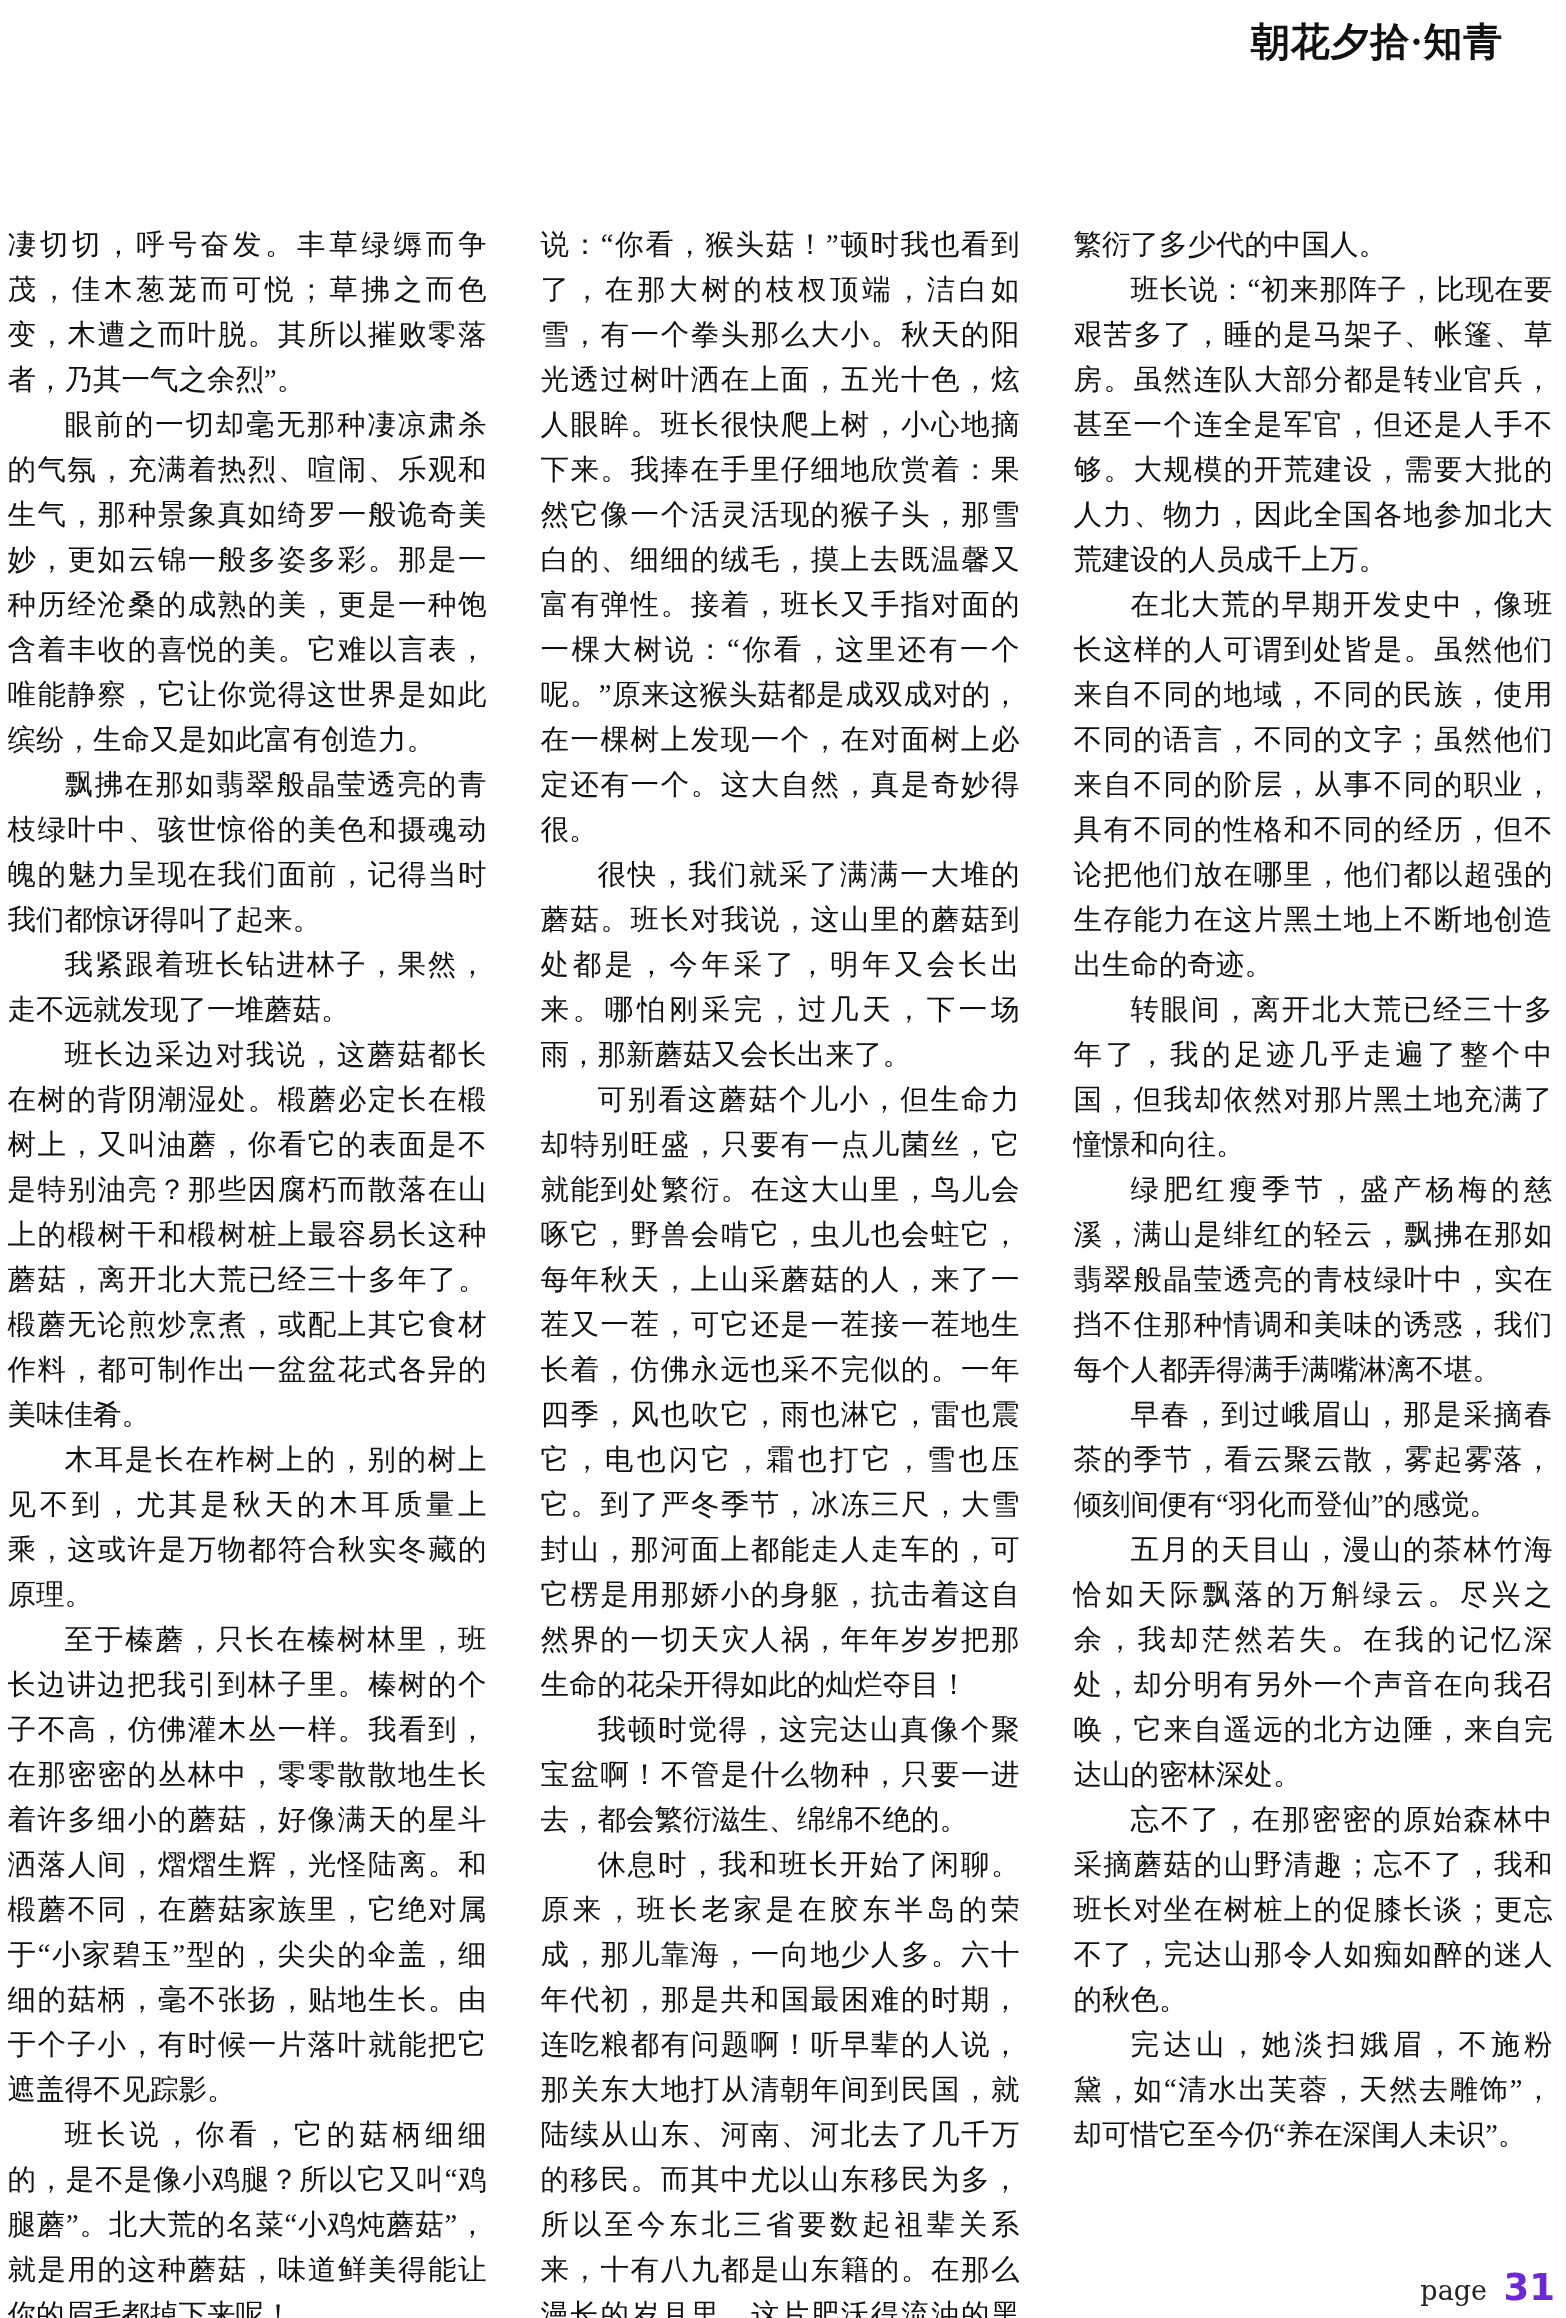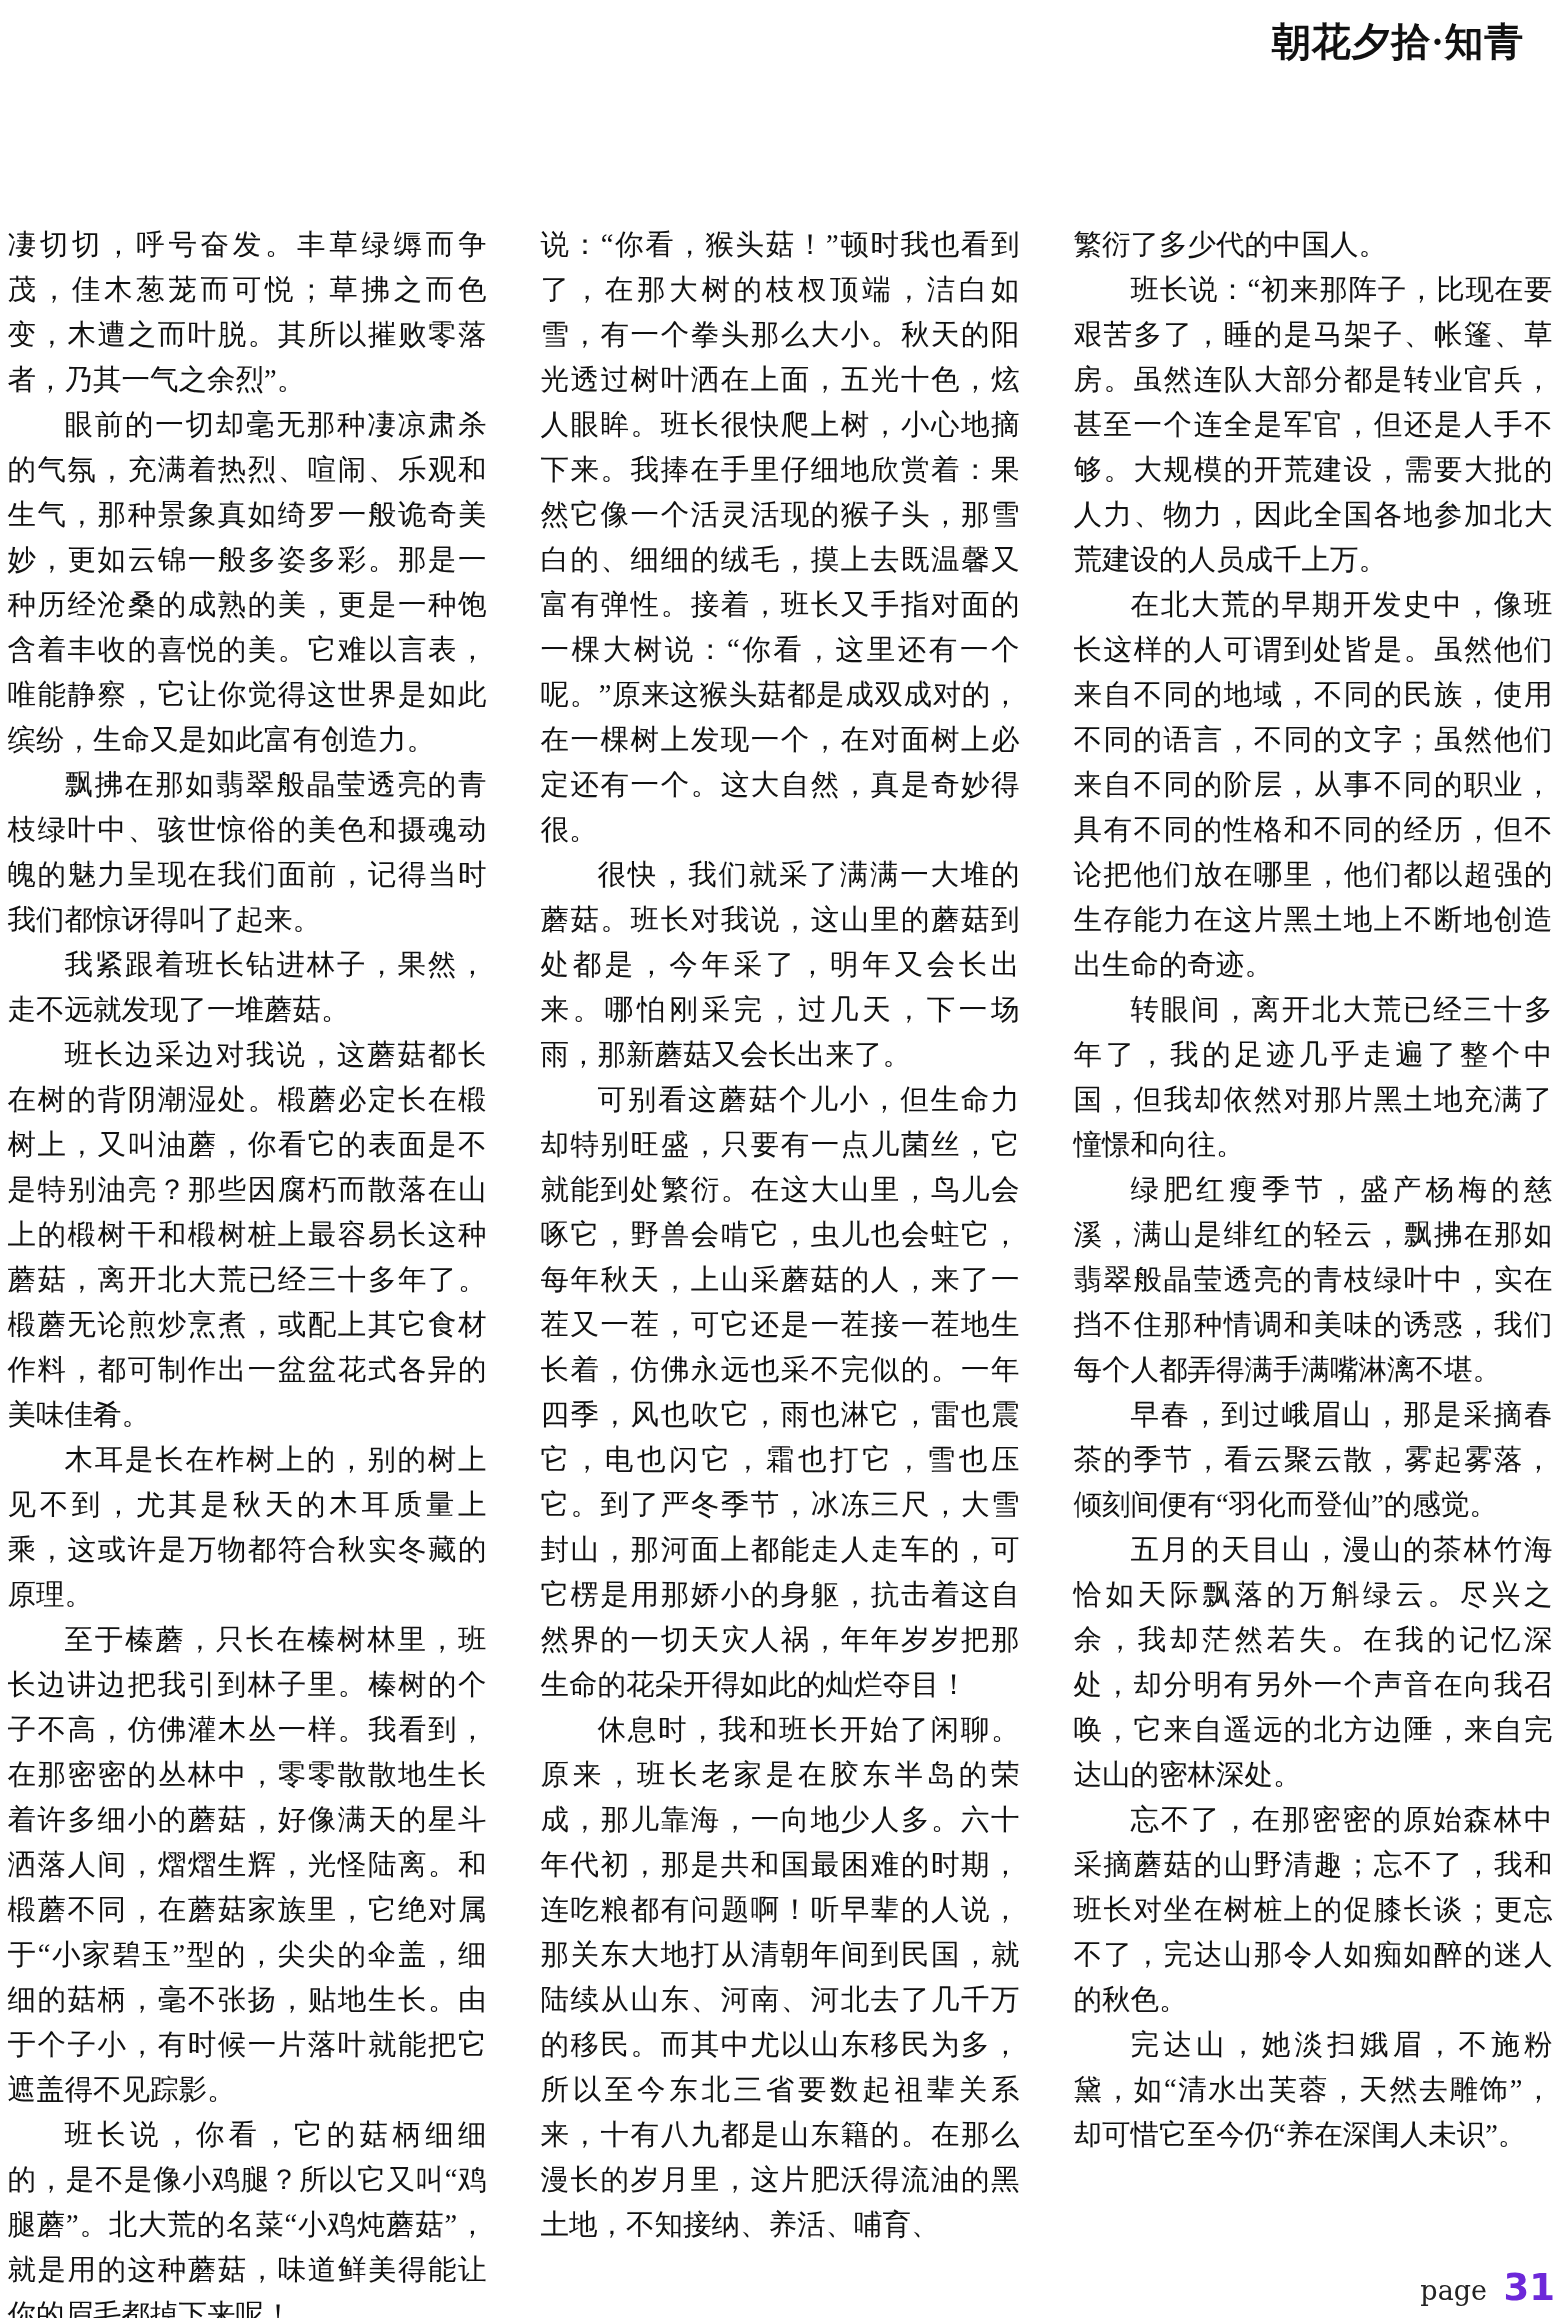--- a/index.html
+++ b/index.html
@@ -8,21 +8,21 @@
     width: 1567px;
     height: 2319px;
     background: #ffffff;
     color: #111111;
     font-family: "Liberation Serif", "DejaVu Serif", serif;
     overflow: hidden;
   }
   .header-title {
     position: absolute;
     top: 15px;
-    right: 43px;
+    right: 64px;
     font-size: 39px;
     font-weight: 700;
     letter-spacing: 0.7px;
     white-space: nowrap;
   }
   .columns {
     position: absolute;
     left: 7.5px;
     top: 210px;
     width: 1546px;
@@ -77,20 +77,21 @@
         <p>我紧跟着班长钻进林子，果然，走不远就发现了一堆蘑菇。</p>
         <p>班长边采边对我说，这蘑菇都长在树的背阴潮湿处。椴蘑必定长在椴树上，又叫油蘑，你看它的表面是不是特别油亮？那些因腐朽而散落在山上的椴树干和椴树桩上最容易长这种蘑菇，离开北大荒已经三十多年了。椴蘑无论煎炒烹煮，或配上其它食材作料，都可制作出一盆盆花式各异的美味佳肴。</p>
         <p>木耳是长在柞树上的，别的树上见不到，尤其是秋天的木耳质量上乘，这或许是万物都符合秋实冬藏的原理。</p>
         <p>至于榛蘑，只长在榛树林里，班长边讲边把我引到林子里。榛树的个子不高，仿佛灌木丛一样。我看到，在那密密的丛林中，零零散散地生长着许多细小的蘑菇，好像满天的星斗洒落人间，熠熠生辉，光怪陆离。和椴蘑不同，在蘑菇家族里，它绝对属于“小家碧玉”型的，尖尖的伞盖，细细的菇柄，毫不张扬，贴地生长。由于个子小，有时候一片落叶就能把它遮盖得不见踪影。</p>
         <p>班长说，你看，它的菇柄细细的，是不是像小鸡腿？所以它又叫“鸡腿蘑”。北大荒的名菜“小鸡炖蘑菇”，就是用的这种蘑菇，味道鲜美得能让你的眉毛都掉下来呢！</p>
       </div>
     <div class="col">
         <p class="noindent">说：“你看，猴头菇！”顿时我也看到了，在那大树的枝杈顶端，洁白如雪，有一个拳头那么大小。秋天的阳光透过树叶洒在上面，五光十色，炫人眼眸。班长很快爬上树，小心地摘下来。我捧在手里仔细地欣赏着：果然它像一个活灵活现的猴子头，那雪白的、细细的绒毛，摸上去既温馨又富有弹性。接着，班长又手指对面的一棵大树说：“你看，这里还有一个呢。”原来这猴头菇都是成双成对的，在一棵树上发现一个，在对面树上必定还有一个。这大自然，真是奇妙得很。</p>
         <p>很快，我们就采了满满一大堆的蘑菇。班长对我说，这山里的蘑菇到处都是，今年采了，明年又会长出来。哪怕刚采完，过几天，下一场雨，那新蘑菇又会长出来了。</p>
         <p>可别看这蘑菇个儿小，但生命力却特别旺盛，只要有一点儿菌丝，它就能到处繁衍。在这大山里，鸟儿会啄它，野兽会啃它，虫儿也会蛀它，每年秋天，上山采蘑菇的人，来了一茬又一茬，可它还是一茬接一茬地生长着，仿佛永远也采不完似的。一年四季，风也吹它，雨也淋它，雷也震它，电也闪它，霜也打它，雪也压它。到了严冬季节，冰冻三尺，大雪封山，那河面上都能走人走车的，可它楞是用那娇小的身躯，抗击着这自然界的一切天灾人祸，年年岁岁把那生命的花朵开得如此的灿烂夺目！</p>
+        <p>我顿时觉得，这完达山真像个聚宝盆啊！不管是什么物种，只要一进去，都会繁衍滋生、绵绵不绝的。</p>
         <p>休息时，我和班长开始了闲聊。原来，班长老家是在胶东半岛的荣成，那儿靠海，一向地少人多。六十年代初，那是共和国最困难的时期，连吃粮都有问题啊！听早辈的人说，那关东大地打从清朝年间到民国，就陆续从山东、河南、河北去了几千万的移民。而其中尤以山东移民为多，所以至今东北三省要数起祖辈关系来，十有八九都是山东籍的。在那么漫长的岁月里，这片肥沃得流油的黑土地，不知接纳、养活、哺育、</p>
       </div>
     <div class="col">
         <p class="noindent">繁衍了多少代的中国人。</p>
         <p>班长说：“初来那阵子，比现在要艰苦多了，睡的是马架子、帐篷、草房。虽然连队大部分都是转业官兵，甚至一个连全是军官，但还是人手不够。大规模的开荒建设，需要大批的人力、物力，因此全国各地参加北大荒建设的人员成千上万。</p>
         <p>在北大荒的早期开发史中，像班长这样的人可谓到处皆是。虽然他们来自不同的地域，不同的民族，使用不同的语言，不同的文字；虽然他们来自不同的阶层，从事不同的职业，具有不同的性格和不同的经历，但不论把他们放在哪里，他们都以超强的生存能力在这片黑土地上不断地创造出生命的奇迹。</p>
         <p>转眼间，离开北大荒已经三十多年了，我的足迹几乎走遍了整个中国，但我却依然对那片黑土地充满了憧憬和向往。</p>
         <p>绿肥红瘦季节，盛产杨梅的慈溪，满山是绯红的轻云，飘拂在那如翡翠般晶莹透亮的青枝绿叶中，实在挡不住那种情调和美味的诱惑，我们每个人都弄得满手满嘴淋漓不堪。</p>
         <p>早春，到过峨眉山，那是采摘春茶的季节，看云聚云散，雾起雾落，倾刻间便有“羽化而登仙”的感觉。</p>
         <p>五月的天目山，漫山的茶林竹海恰如天际飘落的万斛绿云。尽兴之余，我却茫然若失。在我的记忆深处，却分明有另外一个声音在向我召唤，它来自遥远的北方边陲，来自完达山的密林深处。</p>

